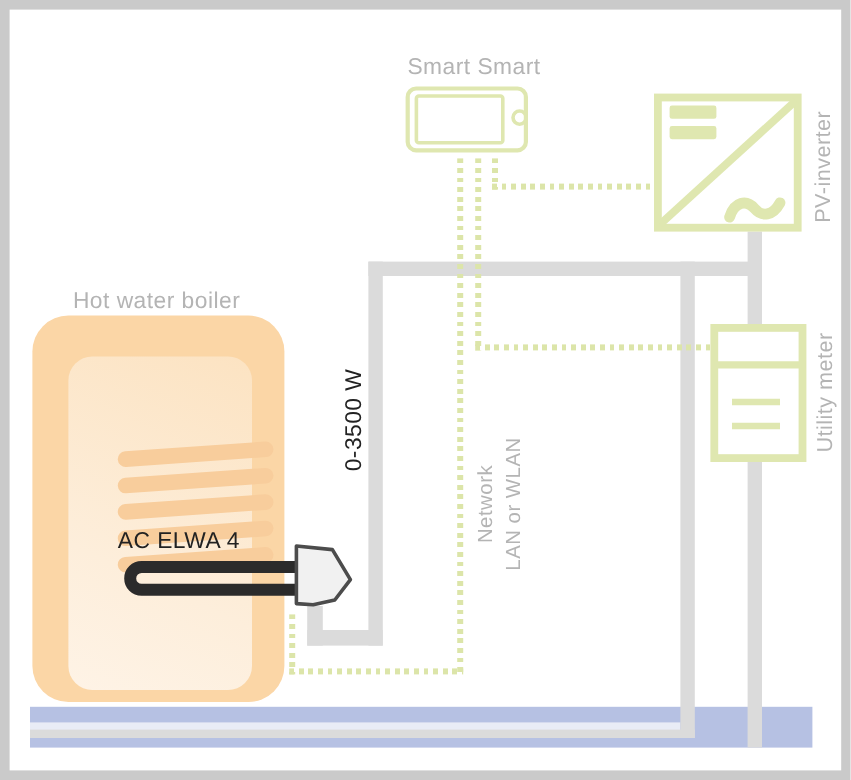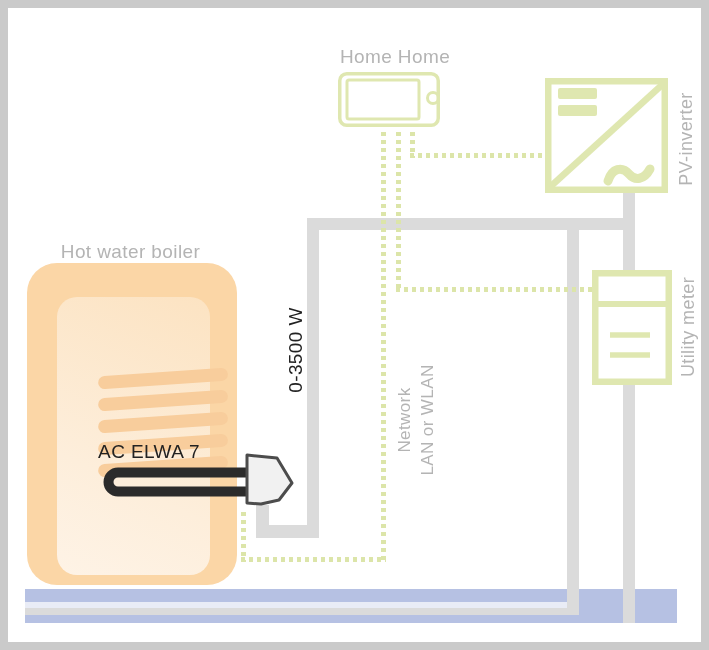--- a/index.html
+++ b/index.html
@@ -108,29 +108,29 @@
     <line x1="8" y1="41" x2="86" y2="41" stroke="var(--green)" stroke-width="6"></line>
     <line x1="25" y1="72" x2="65" y2="72" stroke="var(--green)" stroke-width="5.5"></line>
     <line x1="25" y1="92" x2="65" y2="92" stroke="var(--green)" stroke-width="5.5"></line>
   </svg>
 
   <svg class="abs" style="left:95px;top:448px;" width="205" height="70" viewBox="0 0 205 70">
     <path d="M 160 24.5 L 23 24.5 A 9.5 9.5 0 0 0 23 43.5 L 160 43.5" fill="none" stroke="var(--element-black)" stroke-width="10"></path>
     <path d="M 152 7 L 182 10 L 197 35 L 184 52 L 166 56 L 152 55 Z" fill="var(--housing-fill)" stroke="var(--housing-stroke)" stroke-width="3" stroke-linejoin="round"></path>
   </svg>
 
-  <div class="lbl" style="left:320px;top:46px;width:150px;">Home Home</div>
+  <div class="lbl" style="left:320px;top:46px;width:150px;">Smart Smart</div>
 
   <div class="lbl vrot" style="left:686px;top:139px;font-size:18px;">PV-inverter</div>
 
   <div class="lbl vrot" style="left:688px;top:327px;font-size:18px;">Utility meter</div>
 
   <div class="lbl" style="left:28px;top:241px;width:205px;text-align:center;">Hot water boiler</div>
 
-  <div class="lbl-dark" style="left:95px;top:441px;width:108px;">AC ELWA 7</div>
+  <div class="lbl-dark" style="left:95px;top:441px;width:108px;">AC ELWA 4</div>
 
   <div class="lbl-dark vrot" style="left:296px;top:350px;">0-3500 W</div>
 
   <div class="lbl vrot net-lbl" style="left:416px;top:420px;">
     <div>Network</div>
     <div>LAN or WLAN</div>
   </div>
 
   <div class="frame"></div>
 </div>

